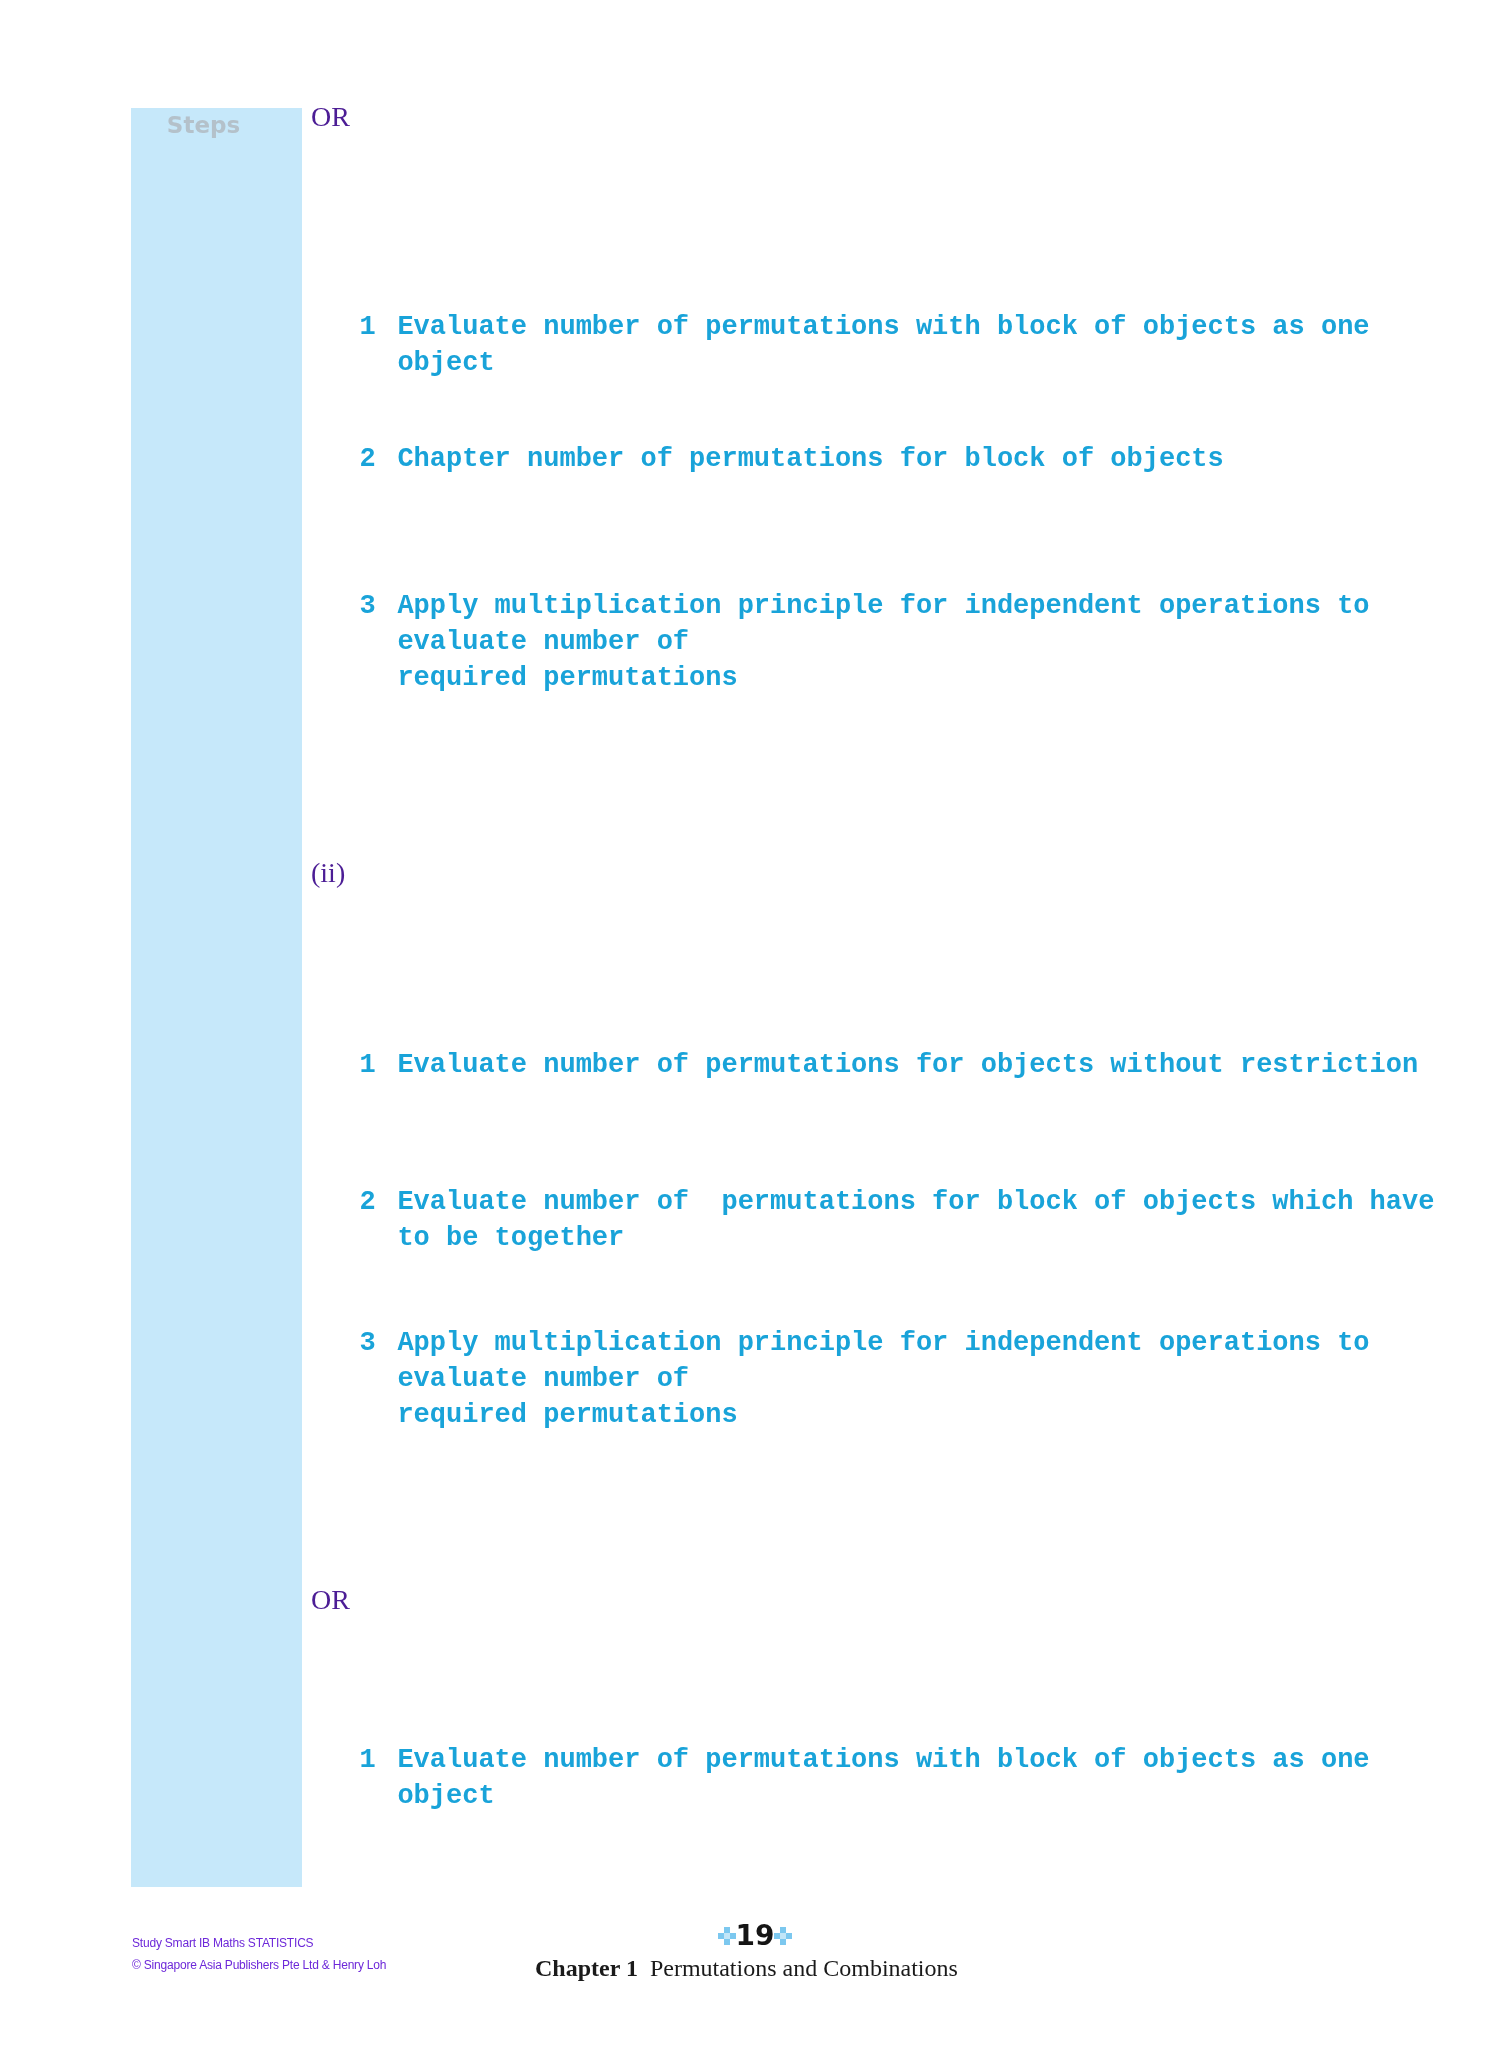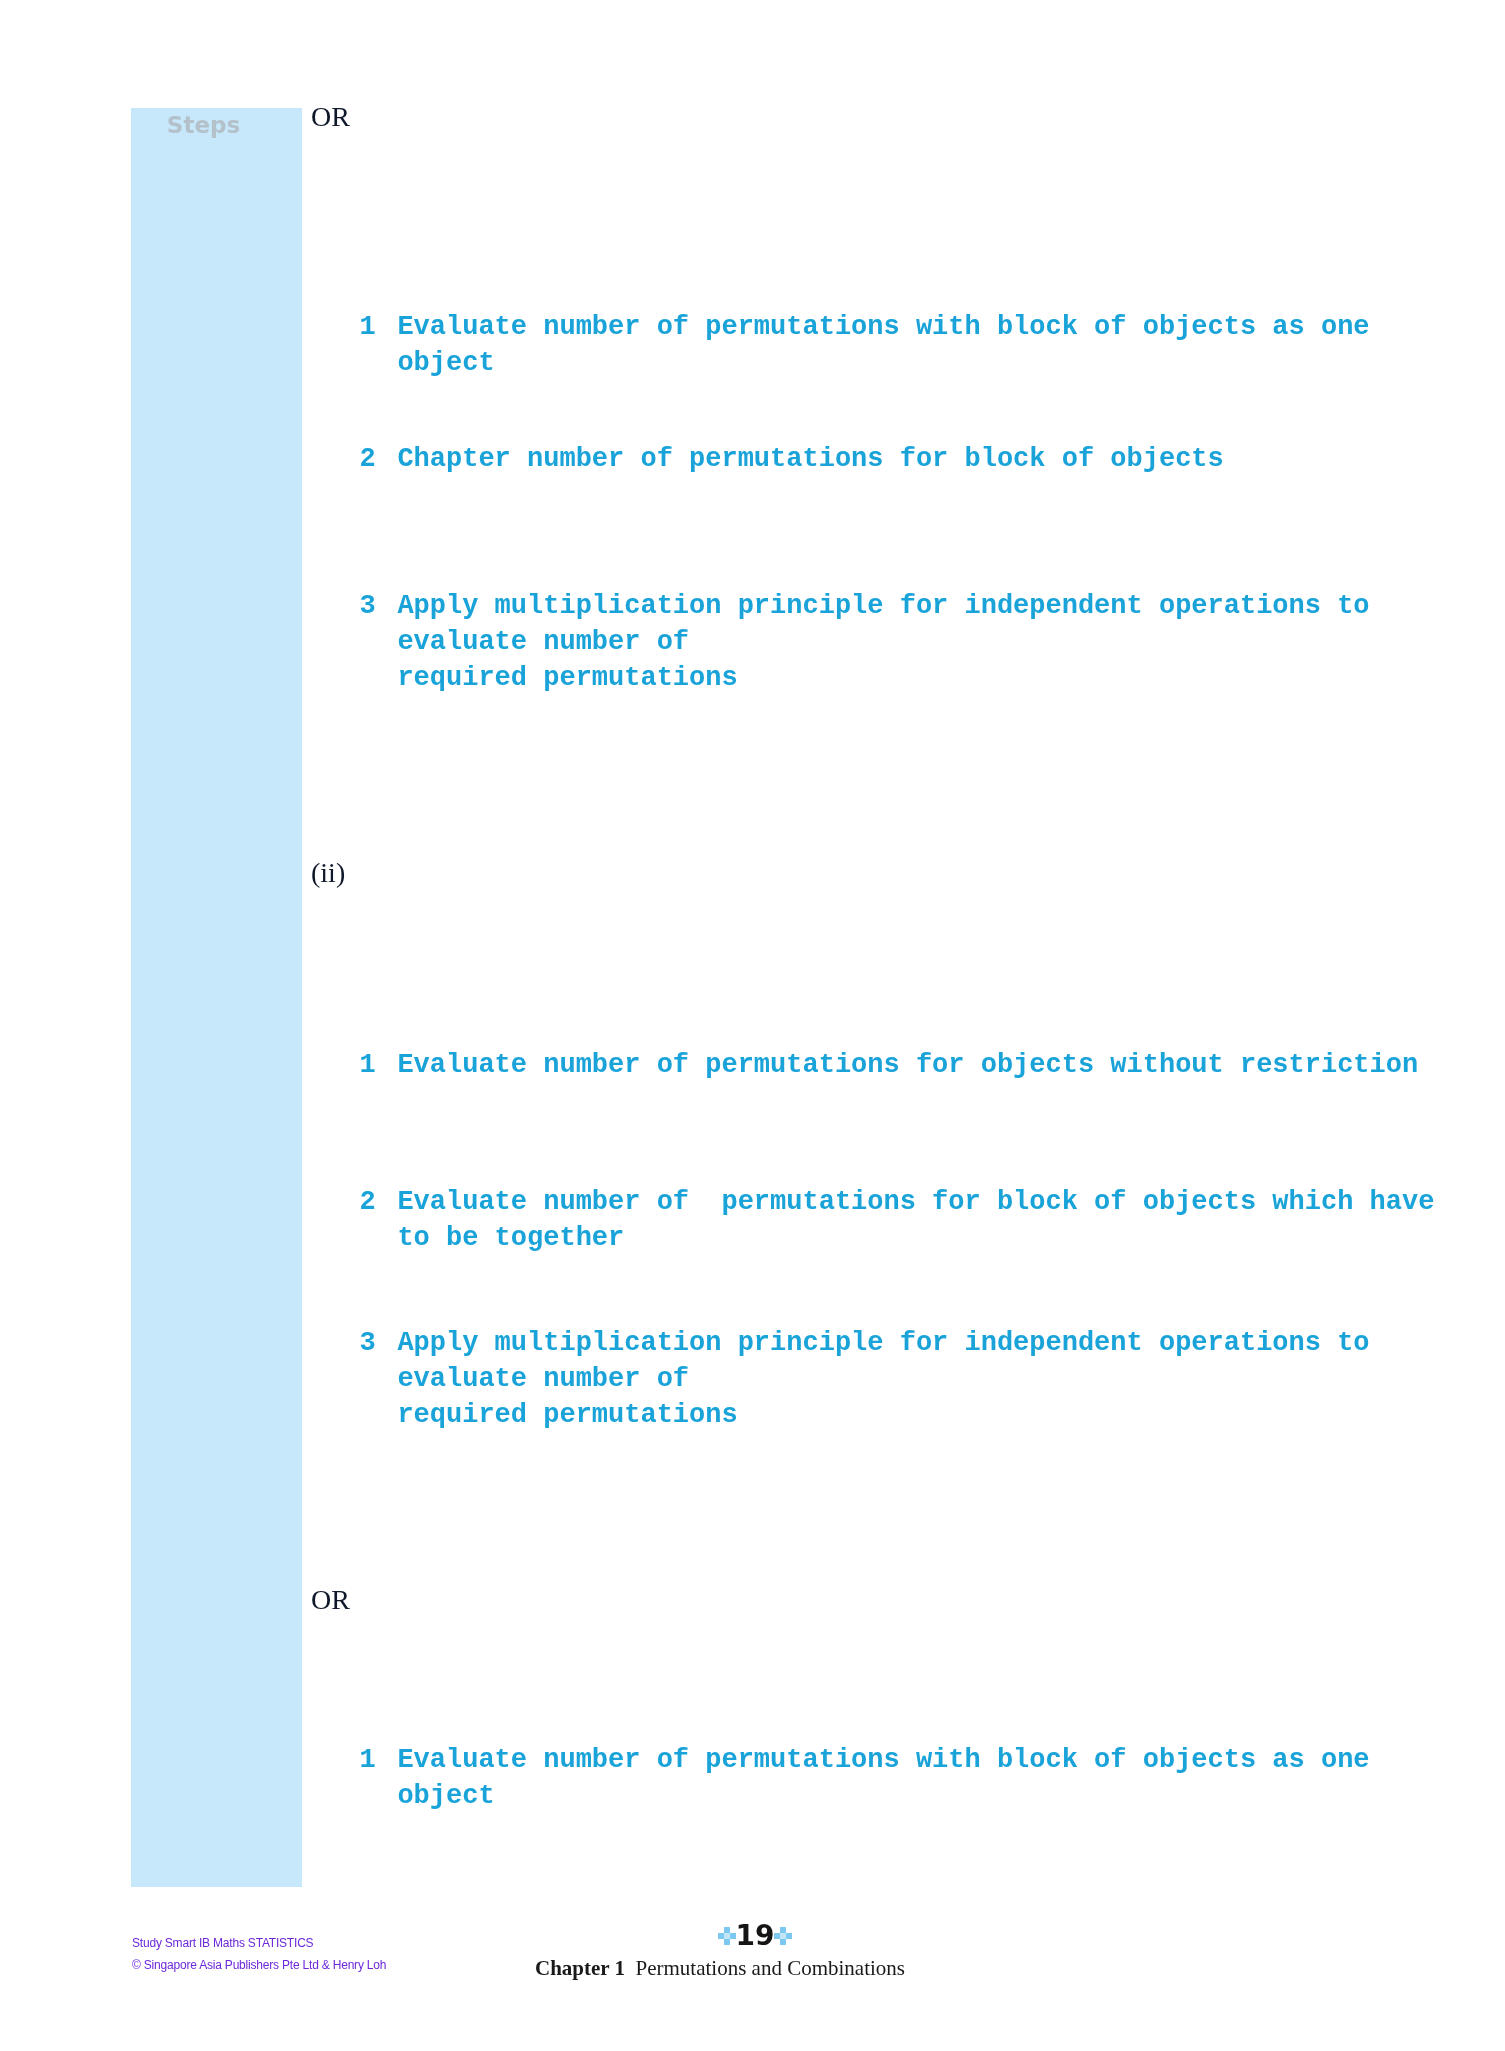--- a/index.html
+++ b/index.html
@@ -34,21 +34,21 @@
       line-height: 34px;
       color: #b4c1ca;
       letter-spacing: 0px;
     }
     .plain {
       position: absolute;
       left: 311px;
       font-family: "Liberation Serif", serif;
       font-size: 28px;
       line-height: 34px;
-      color: #0f172a;
+      color: #4c1d95;
       white-space: pre;
     }
     .step {
       position: absolute;
       left: 327px;
       font-family: Liberation Mono, monospace;
       font-weight: bold;
       font-size: 27px;
       line-height: 36px;
       color: #19a3d9;
@@ -109,21 +109,21 @@
     .ornament .o-left { left: 0; top: 6px; }
     .ornament .o-right { left: 12px; top: 6px; }
     .ornament .o-bottom { left: 6px; top: 12px; }
     .ornament .o-center { left: 6px; top: 6px; background: #c2e6f8; }
     .chapter-line {
       position: absolute;
       left: 480px;
       top: 1953px;
       width: 550px;
       font-family: "Liberation Serif", serif;
-      font-size: 21px;
+      font-size: 24px;
       line-height: 30px;
       color: #1a1a1a;
       white-space: pre;
     }
     .chapter-line .chapter-num {
       font-weight: bold;
       margin-left: 55px;
     }
   </style>
 </head>

